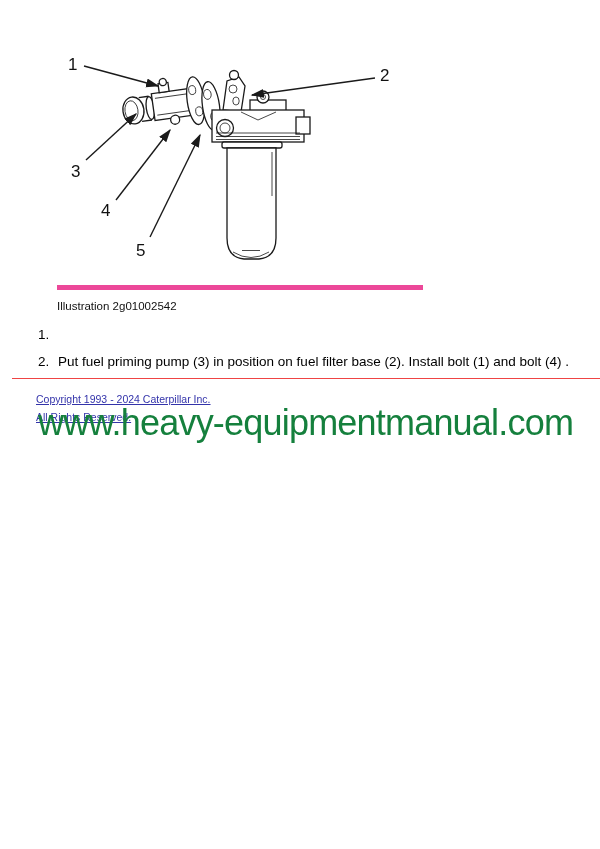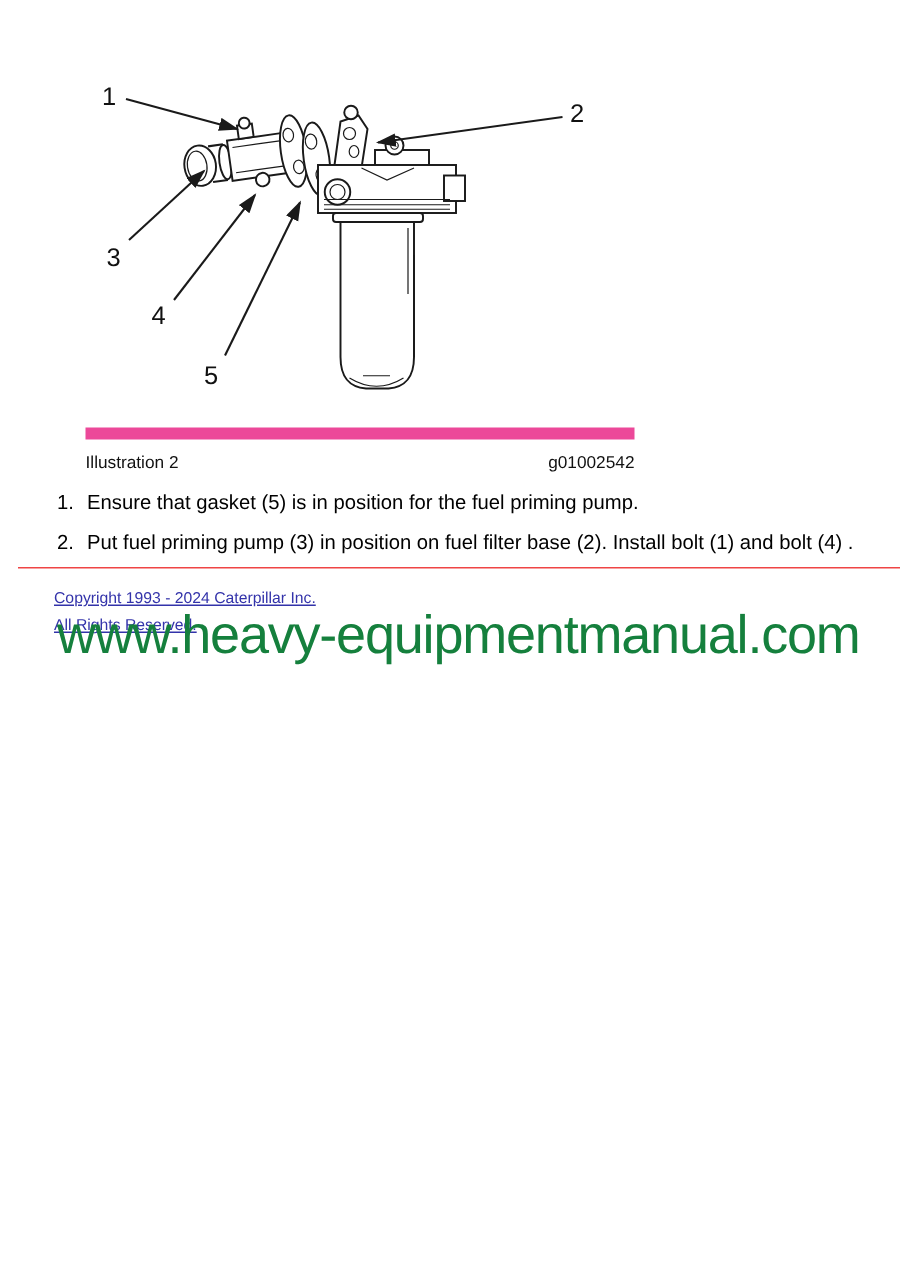--- a/index.html
+++ b/index.html
@@ -18,24 +18,23 @@
   .illustration-svg {
     position: absolute;
     left: 0;
     top: 0;
   }
   .caption-row {
     position: absolute;
     left: 57px;
     top: 285px;
     width: 366px;
-    border-top: 8px solid #ec4899;
+    border-top: 5px solid #ec4899;
     padding-top: 10px;
     display: flex;
-    justify-content: space-between;
     font-size: 11.5px;
     color: #111;
   }
   .steps {
     position: absolute;
     left: 38px;
     top: 327px;
     width: 540px;
   }
   .step {
@@ -192,21 +191,20 @@
 </svg>
 
 <div class="caption-row">
   <span>Illustration 2</span>
   <span>g01002542</span>
 </div>
 
 <div class="steps">
   <div class="step">
     <span class="step-num">1.</span>
-    <span class="step-text">Ensure that gasket (5) is in position for the fuel priming pump.</span>
   </div>
   <div class="step">
     <span class="step-num">2.</span>
     <span class="step-text">Put fuel priming pump (3) in position on fuel filter base (2). Install bolt (1) and bolt (4) .</span>
   </div>
 </div>
 
 <div class="footer">
   <div class="footer-inner">
     <div class="footer-links">

